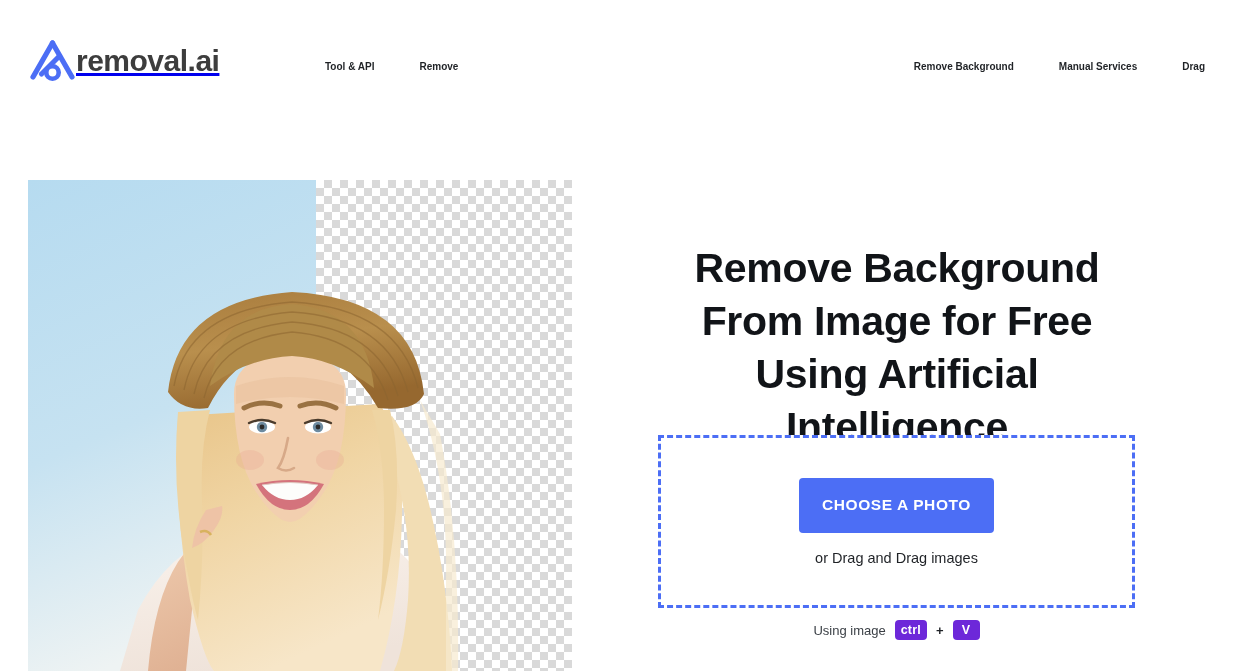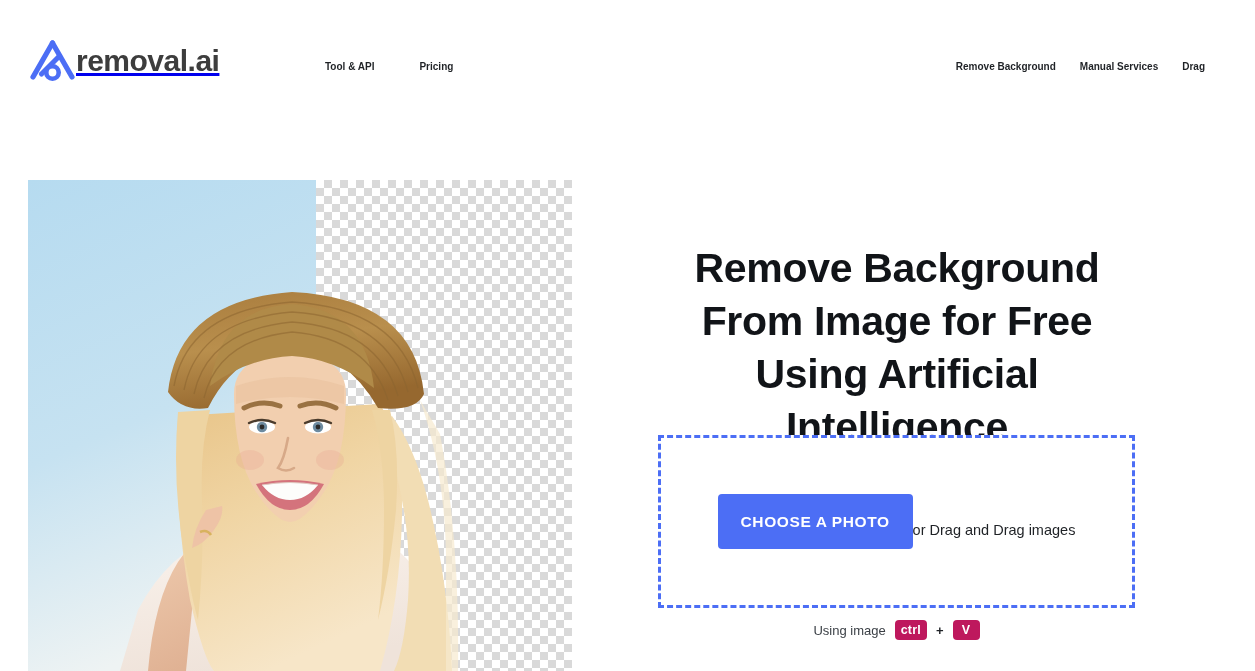--- a/index.html
+++ b/index.html
@@ -26,21 +26,21 @@
     letter-spacing:-0.5px; line-height:1;
     font-family:"Liberation Sans", sans-serif;
   }
 
   .nav-left {
     position:absolute; left:325px; top:57px;
     display:flex; gap:45px;
   }
   .nav-right {
     position:absolute; right:50px; top:57px;
-    display:flex; gap:24px;justify-content:center;
+    display:flex; gap:45px;justify-content:center;
   }
   .nav-link {
     font-size:10px; font-weight:bold; color:#1f2226;
     text-decoration:none; white-space:nowrap;
     cursor:pointer; line-height:20px;
   }
 
   
   .hero-image {
     position:absolute; left:28px; top:180px;
@@ -68,21 +68,21 @@
     font-size:41px; font-weight:bold; color:#111418;
     line-height:53px; letter-spacing:-0.3px;
     margin-top:62px;
     text-align:center;
   }
 
   .dropzone {
     position:absolute; left:658px; top:435px;
     width:477px; height:173px;
     border:3px dashed #4c6ef5;
-    display:flex; flex-direction:row;
+    display:flex; flex-direction:column;
     align-items:center; justify-content:center;
     background:#ffffff;
     cursor:pointer;
   }
   .choose-btn {
     width:195px; height:55px;
     background:#4c6ef5; border:none; border-radius:4px;
     color:#ffffff; font-size:15.5px; font-weight:bold;
     letter-spacing:0.6px; cursor:pointer;
     font-family:"Liberation Sans", sans-serif;
@@ -95,21 +95,21 @@
 
   .paste-row {
     position:absolute; left:658px; top:620px;
     width:477px;
     display:flex; align-items:center; justify-content:center; gap:9px;
   }
   .paste-label { font-size:13px; color:#3a3f45; }
   .key {
     display:inline-flex; align-items:center; justify-content:center;
     min-width:27px; height:20px; padding:0 6px;
-    background:#be185d; color:#ffffff;
+    background:#6d28d9; color:#ffffff;
     border-radius:4px; font-size:12.5px; font-weight:bold;
     letter-spacing:0.2px;
   }
   .plus { font-size:13px; color:#1f2226; font-weight:bold; }
 </style>
 </head>
 <body>
 
 <div class="header">
 
@@ -120,21 +120,21 @@
         <path d="M23.5 3 L4 37" stroke="#4c6ef5" stroke-width="5.2" stroke-linecap="round" fill="none"></path>
         <path d="M30.5 16 L12.5 34" stroke="#4c6ef5" stroke-width="5.2" stroke-linecap="round" fill="none"></path>
         <circle cx="23.5" cy="32.5" r="6.2" stroke="#4c6ef5" stroke-width="4.6" fill="#ffffff"></circle>
       </svg>
     </span>
     <span class="logo-text">removal.ai</span>
   </a>
 
   <nav class="nav-left">
     <a class="nav-link" href="#">Tool &amp; API</a>
-    <a class="nav-link" href="#">Pricing</a>
+    <a class="nav-link" href="#">Remove</a>
   </nav>
 
   <nav class="nav-right">
     <a class="nav-link" href="#">Remove Background</a>
     <a class="nav-link" href="#">Manual Services</a>
     <a class="nav-link" href="#">Drag</a>
   </nav>
 </div>
 
 <div class="hero-image">

